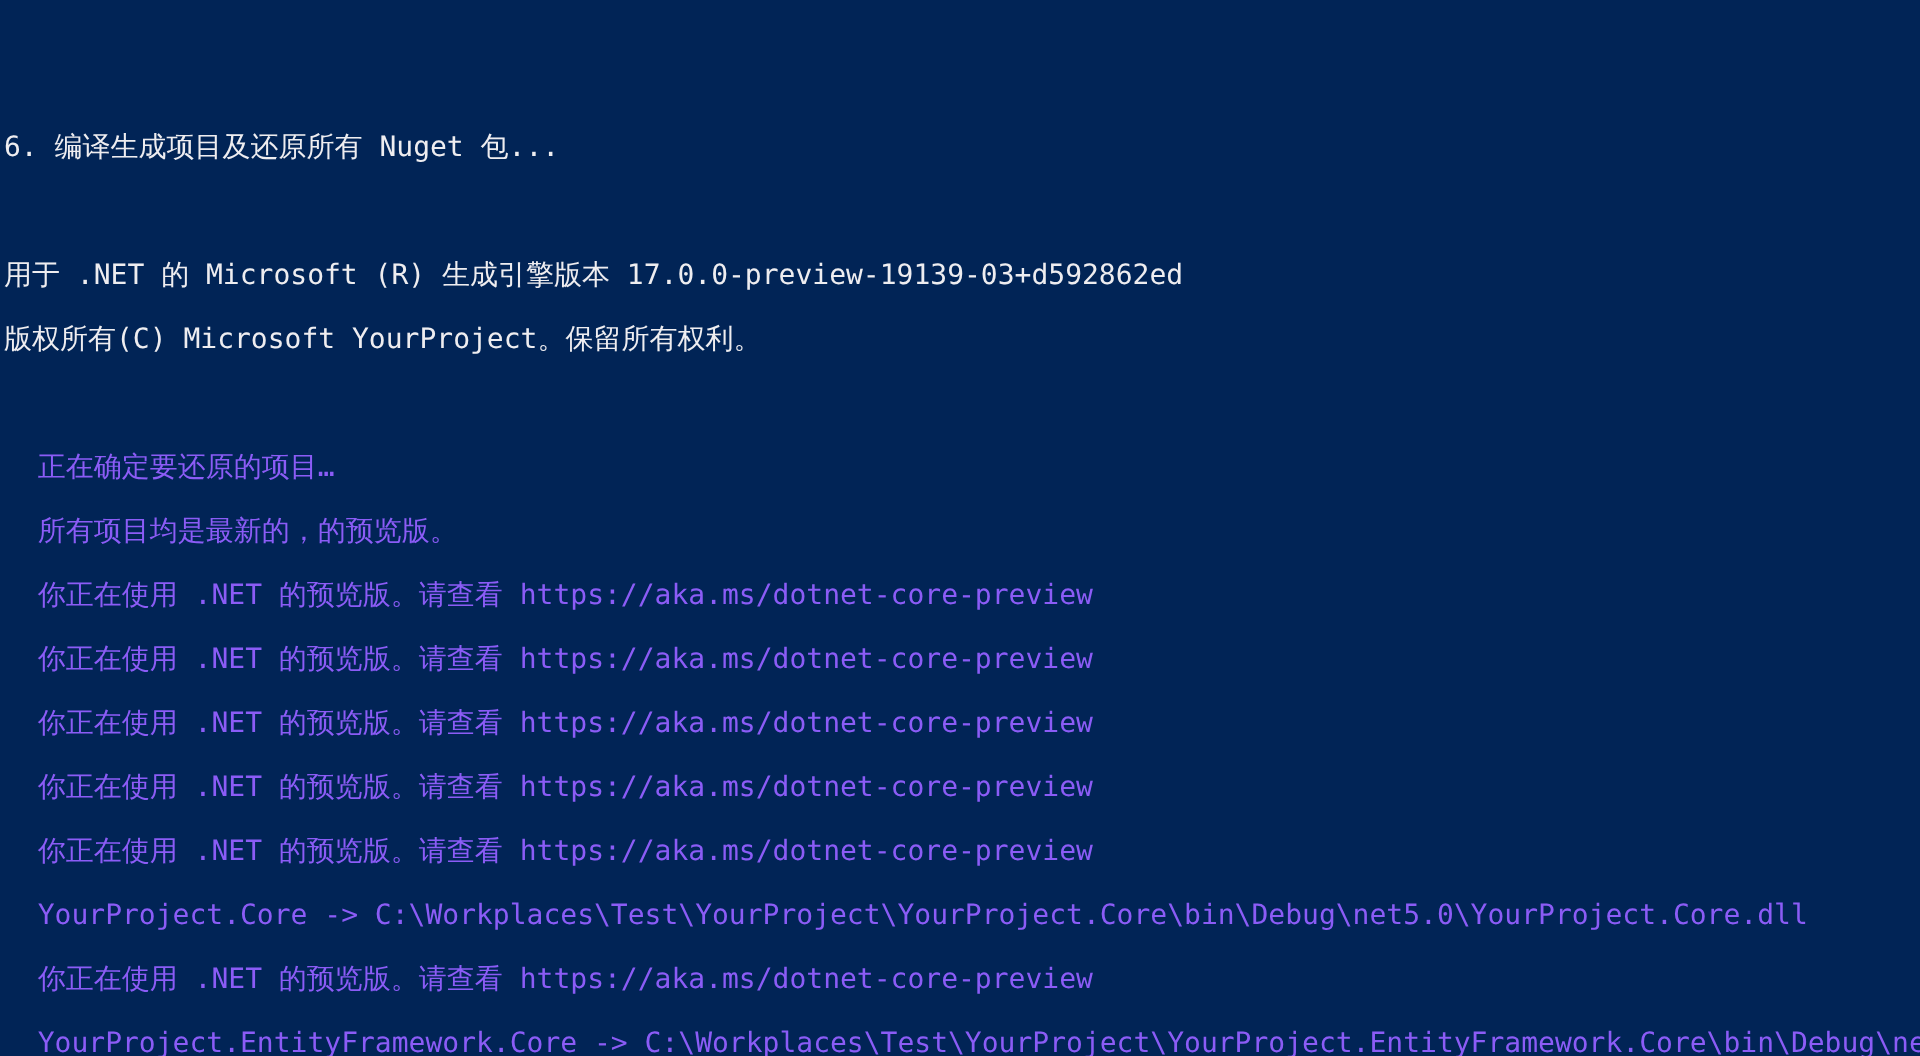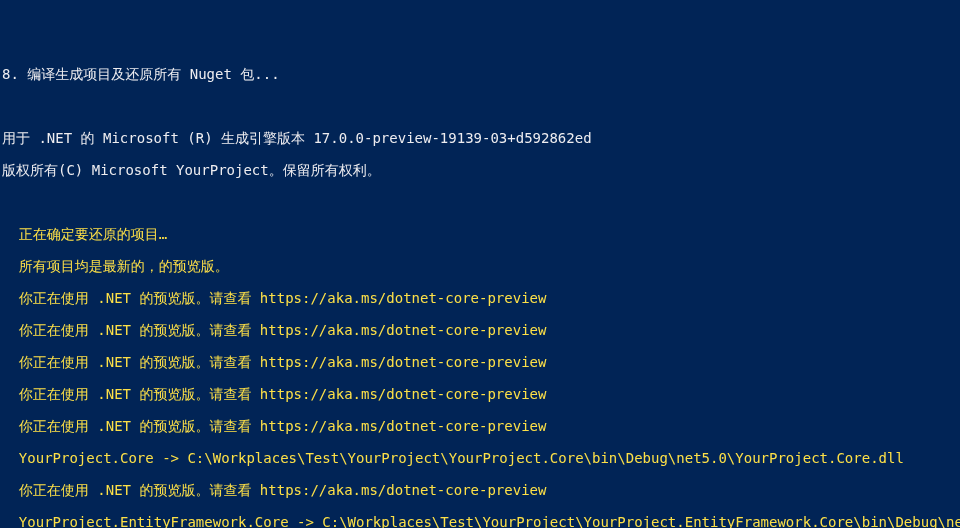--- a/index.html
+++ b/index.html
@@ -9,29 +9,29 @@
       font-family: "NSimSun", "SimSun", "Consolas", monospace;
       font-size: 14px;
       line-height: 16px;
       white-space: pre;
       padding: 2px 2px;
       width: 960px;
       height: 528px;
       overflow: hidden;
     }
     .l { display: block; }
-    .g { color: #fde047; }
+    .g { color: #8b5cf6; }
     .w { color: #eeedf0; }
   </style>
 </head>
 <body>
 
 
 
-<span class="l w">8. 编译生成项目及还原所有 Nuget 包...</span>
+<span class="l w">6. 编译生成项目及还原所有 Nuget 包...</span>
 <span class="l"> </span>
 <span class="l w">用于 .NET 的 Microsoft (R) 生成引擎版本 17.0.0-preview-19139-03+d592862ed</span>
 <span class="l w">版权所有(C) Microsoft YourProject。保留所有权利。</span>
 <span class="l"> </span>
 <span class="l g">  正在确定要还原的项目…</span>
 <span class="l g">  所有项目均是最新的，的预览版。</span>
 <span class="l g">  你正在使用 .NET 的预览版。请查看 https://aka.ms/dotnet-core-preview</span>
 <span class="l g">  你正在使用 .NET 的预览版。请查看 https://aka.ms/dotnet-core-preview</span>
 <span class="l g">  你正在使用 .NET 的预览版。请查看 https://aka.ms/dotnet-core-preview</span>
 <span class="l g">  你正在使用 .NET 的预览版。请查看 https://aka.ms/dotnet-core-preview</span>

